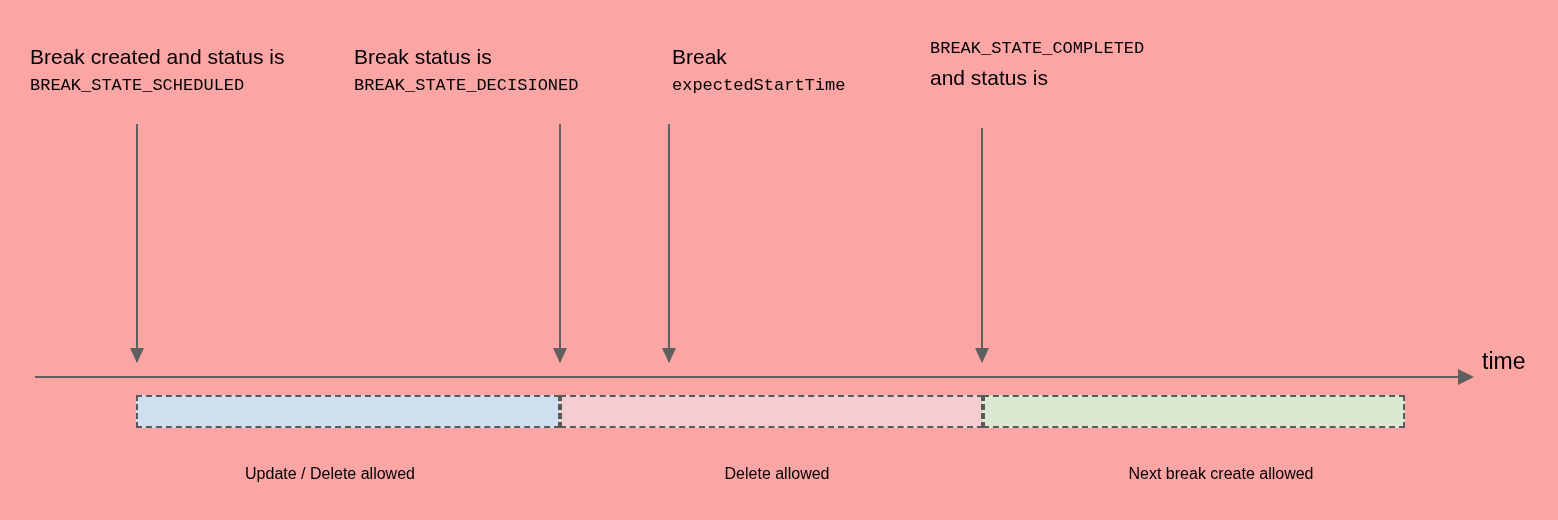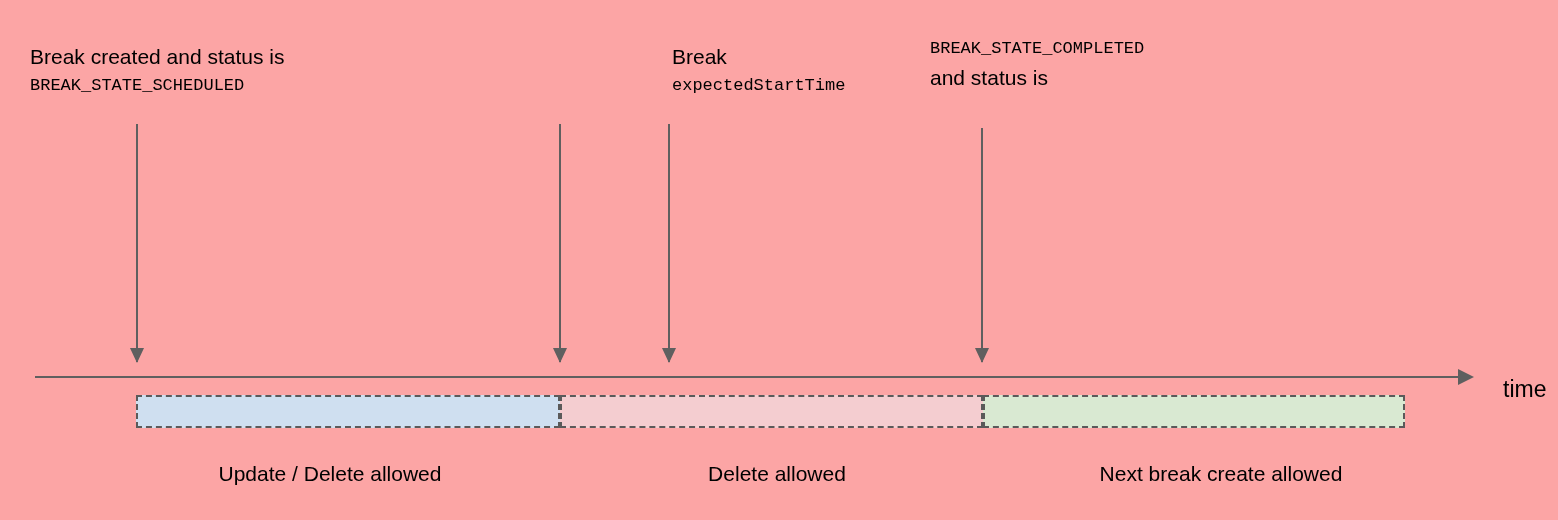--- a/index.html
+++ b/index.html
@@ -88,38 +88,42 @@
     position: absolute;
     top: 395px;
     height: 33px;
     box-sizing: border-box;
     border: 2px dashed #5a5a5a;
   }
 
   
   .phase-caption {
     position: absolute;
-    font-size: 21px;
+    font-size: 16px;
     line-height: 24px;
     color: #000000;
     white-space: nowrap;
     text-align: center;
     transform: translateX(-50%);
   }
 </style>
 </head>
 <body>
 
 <div id="canvas">
 
   <div class="annotation" style="left:30px; top:42px;">
     <span class="ln">Break created and status is</span>
     <span class="ln mono">BREAK_STATE_SCHEDULED</span>
   </div>
 
+  <div class="annotation" style="left:354px; top:42px;">
+    <span class="ln">Break status is</span>
+    <span class="ln mono">BREAK_STATE_DECISIONED</span>
+  </div>
 
   <div class="annotation" style="left:672px; top:42px;">
     <span class="ln">Break</span>
     <span class="ln mono">expectedStartTime</span>
   </div>
 
   <div class="annotation" style="left:930px; top:34px;">
     <span class="ln mono">BREAK_STATE_COMPLETED</span>
     <span class="ln">and status is</span>
   </div>
@@ -139,21 +143,21 @@
     <span class="head"></span>
   </div>
 
   <div class="marker-arrow" style="left:975px; top:128px; height:234px;">
     <span class="shaft"></span>
     <span class="head"></span>
   </div>
 
   <div id="axis-line" style="left:35px; top:376px; width:1425px;"></div>
   <div id="axis-arrowhead" style="left:1458px; top:369px;"></div>
-  <div id="axis-label" style="left:1482px; top:378px;margin-left:21px;">time</div>
+  <div id="axis-label" style="left:1482px; top:350px;">time</div>
 
   <div class="phase-bar" style="left:136px; width:424px; background:#cfdff0;"></div>
   <div class="phase-bar" style="left:560px; width:423px; background:#f4cdd0;"></div>
   <div class="phase-bar" style="left:983px; width:422px; background:#d9e9d2;"></div>
 
   <div class="phase-caption" style="left:330px; top:462px;">Update / Delete allowed</div>
   <div class="phase-caption" style="left:777px; top:462px;text-align:center;">Delete allowed</div>
   <div class="phase-caption" style="left:1221px; top:462px;">Next break create allowed</div>
 
 </div>

